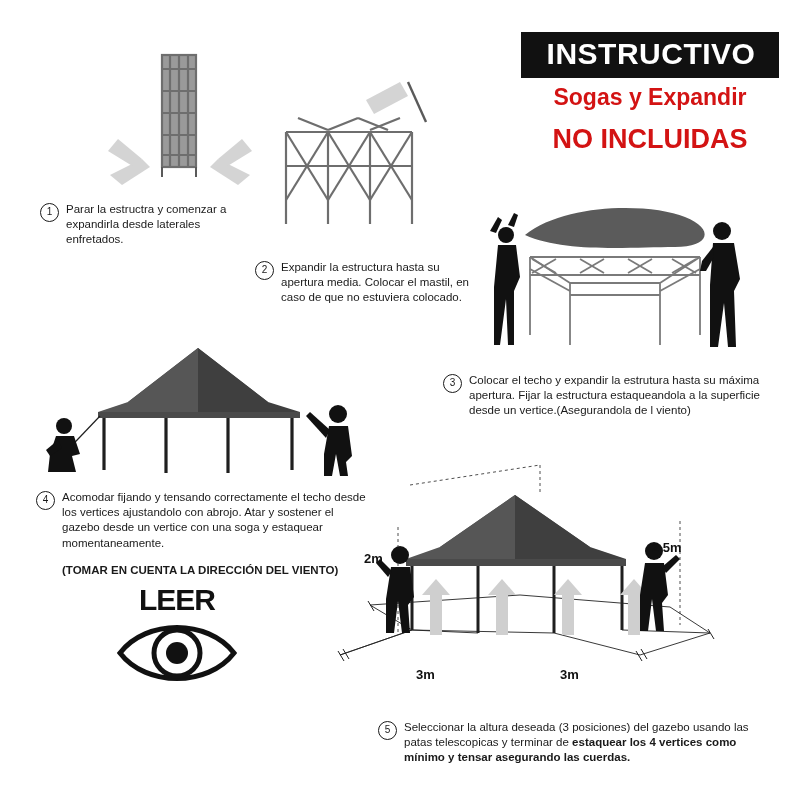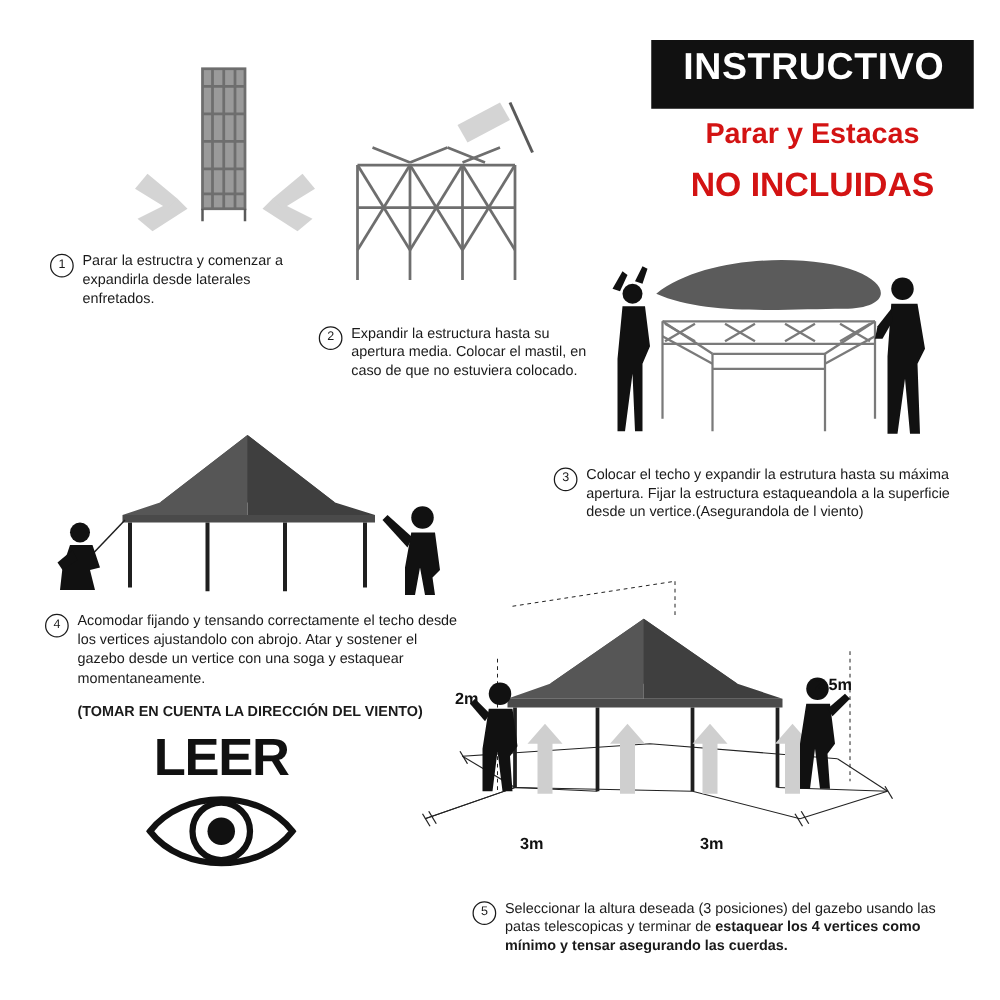--- a/index.html
+++ b/index.html
@@ -24,21 +24,21 @@
 
   
   #header-block {
     position: absolute;
     left: 521px;
     top: 32px;
     width: 258px;
   }
   #header-black-bar {
     background: #111111;
-    padding: 7px 10px 18px 12px;
+    padding: 7px 10px 9px 12px;
   }
   #header-title-line1 {
     color: #ffffff;
     font-size: 30px;
     font-weight: bold;
     letter-spacing: 0.5px;
     line-height: 1.0;
     text-align: center;
     white-space: nowrap;
   }
@@ -102,21 +102,21 @@
 
   
   #leer-group {
     position: absolute;
     left: 112px;
     top: 585px;
     width: 130px;
     text-align: center;
   }
   #leer-label {
-    font-size: 42px;
+    font-size: 30px;
     font-weight: bold;
     letter-spacing: -1px;
     color: #111111;
     line-height: 1;
   }
 
   
   .dim-label {
     position: absolute;
     font-size: 13px;
@@ -133,21 +133,21 @@
 </style>
 </head>
 <body>
 
 <div class="stage">
 
   <div id="header-block">
     <div id="header-black-bar">
       <div id="header-title-line1">INSTRUCTIVO</div>
     </div>
-    <div id="header-sub1">Parar y Estacas</div>
+    <div id="header-sub1">Sogas y Expandir</div>
     <div id="header-sub2">NO INCLUIDAS</div>
   </div>
 
   <div class="fig" style="left:100px;top:35px;width:160px;height:160px;">
     <svg width="160" height="160" viewBox="0 0 160 160">
 
       <g fill="#d4d4d4">
         <polygon points="10,140 42,124 50,132 22,150"></polygon>
         <polygon points="118,124 150,140 138,150 110,132"></polygon>
         <polygon points="42,124 18,104 8,116 34,132"></polygon>

